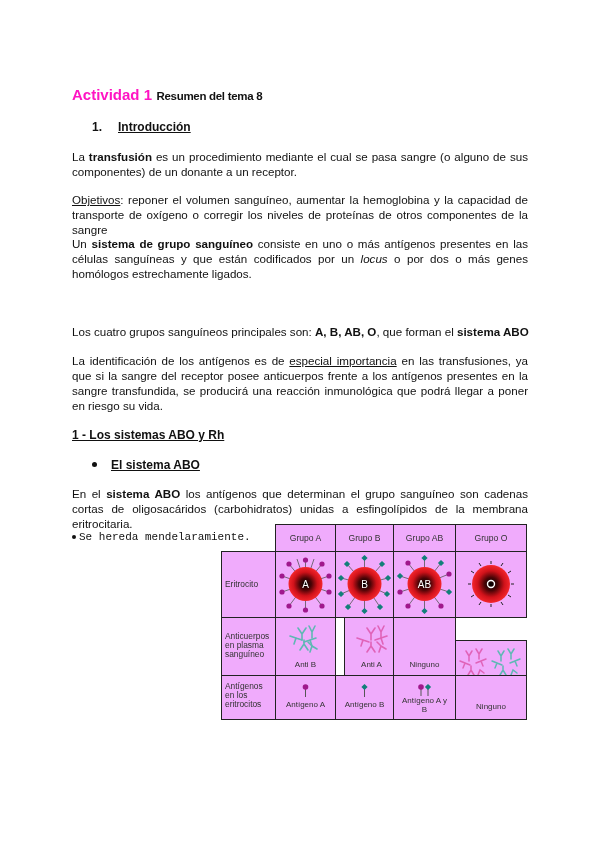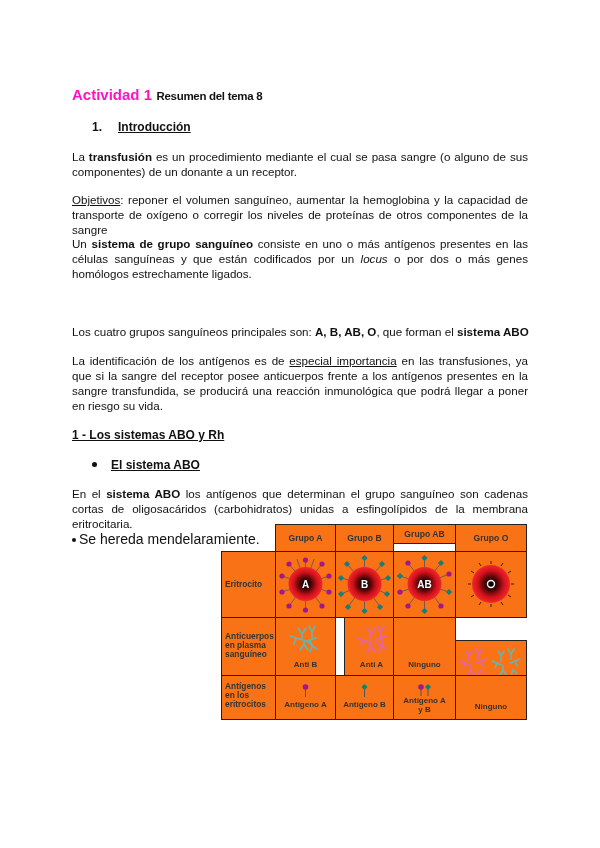--- a/index.html
+++ b/index.html
@@ -9,23 +9,23 @@
   .p { position: absolute; left: 72px; width: 456px; font-size: 11.6px; line-height: 15px; text-align: justify; }
   .p b { font-weight: bold; }
   .u { text-decoration: underline; margin-top: 20px; }
   .title { position: absolute; left: 72px; top: 86px; white-space: nowrap; }
   .title .act { color: #ff14c3; font-weight: bold; font-size: 15px; }
   .title .sub { font-weight: bold; font-size: 11.5px; letter-spacing: -0.3px; }
   .h { position: absolute; font-weight: bold; font-size: 12px; white-space: nowrap; }
   .h .num { display: inline-block; width: 26px; }
   .h .txt { text-decoration: underline; }
   .bullet-dot { display: inline-block; width: 5px; height: 5px; border-radius: 50%; background: #111; margin-right: 14px; vertical-align: middle; position: relative; top: -1px; }
-  .note { position: absolute; left: 72px; top: 531px; font-size: 14px; }
+  .note { position: absolute; left: 72px; top: 531px; font-size: 11px; font-family: Liberation Mono, monospace; }
   .note .sdot { display:inline-block; width:4px; height:4px; border-radius:50%; background:#111; margin-right:3px; vertical-align: middle; }
-  .cell { position: absolute; box-sizing: border-box; border: 1.2px solid #222; background: #f97316; font-weight: bold; }
+  .cell { position: absolute; box-sizing: border-box; border: 1.2px solid #222; background: #f0abfc; }
   .hdr { font-size: 8.6px; color: #333; display: flex; align-items: center; justify-content: center; }
   .lbl { font-size: 8.4px; color: #333; line-height: 9px; padding: 18px 3px; }
   .cap { position: absolute; left: 0; right: 0; text-align: center; font-size: 8px; color: #333; line-height: 9px; }
 </style>
 </head>
 <body>
 
 <div class="page">
 
   <div class="title">
@@ -71,21 +71,21 @@
   </div>
 
   <div class="note">
     <span class="sdot"></span><span>Se hereda mendelaramiente.</span>
   </div>
 
   <div>
 
     <div class="cell hdr" style="left:275px; top:524px; width:61px; height:28px;">Grupo A</div>
     <div class="cell hdr" style="left:335px; top:524px; width:59px; height:28px;">Grupo B</div>
-    <div class="cell hdr" style="left:393px; top:524px; width:63px; height:20px;">Grupo AB</div>
+    <div class="cell hdr" style="left:393px; top:524px; width:63px; height:28px;">Grupo AB</div>
     <div class="cell hdr" style="left:455px; top:524px; width:72px; height:28px;">Grupo O</div>
 
     <div class="cell lbl" style="left:221px; top:551px; width:55px; height:67px; display:flex; align-items:center;">Eritrocito</div>
     <div class="cell lbl" style="left:221px; top:617px; width:55px; height:59px; padding-top:14px;">Anticuerpos en plasma sanguíneo</div>
     <div class="cell lbl" style="left:221px; top:675px; width:55px; height:45px; padding-top:6px;">Antígenos en los eritrocitos</div>
 
     <div class="cell" style="left:275px; top:551px; width:61px; height:67px;">
       <svg width="59" height="65" viewBox="0 0 59 65">
         <defs>
           <radialGradient id="rbc" cx="50%" cy="50%" r="50%">

